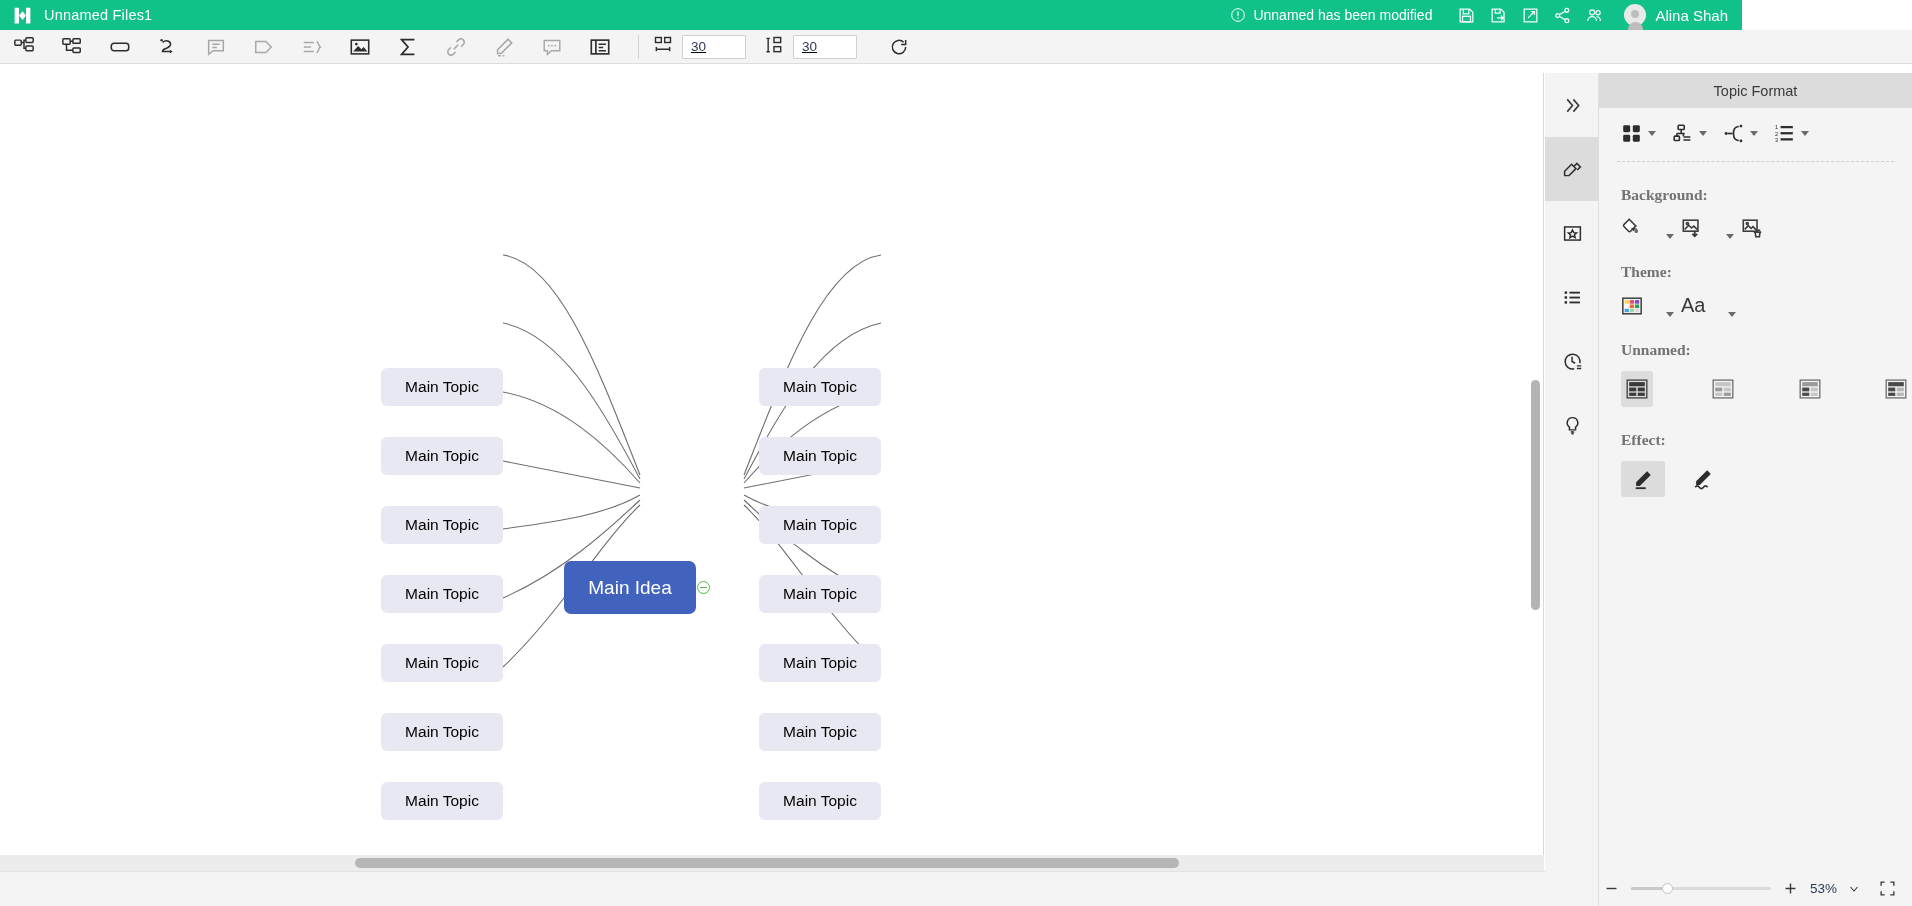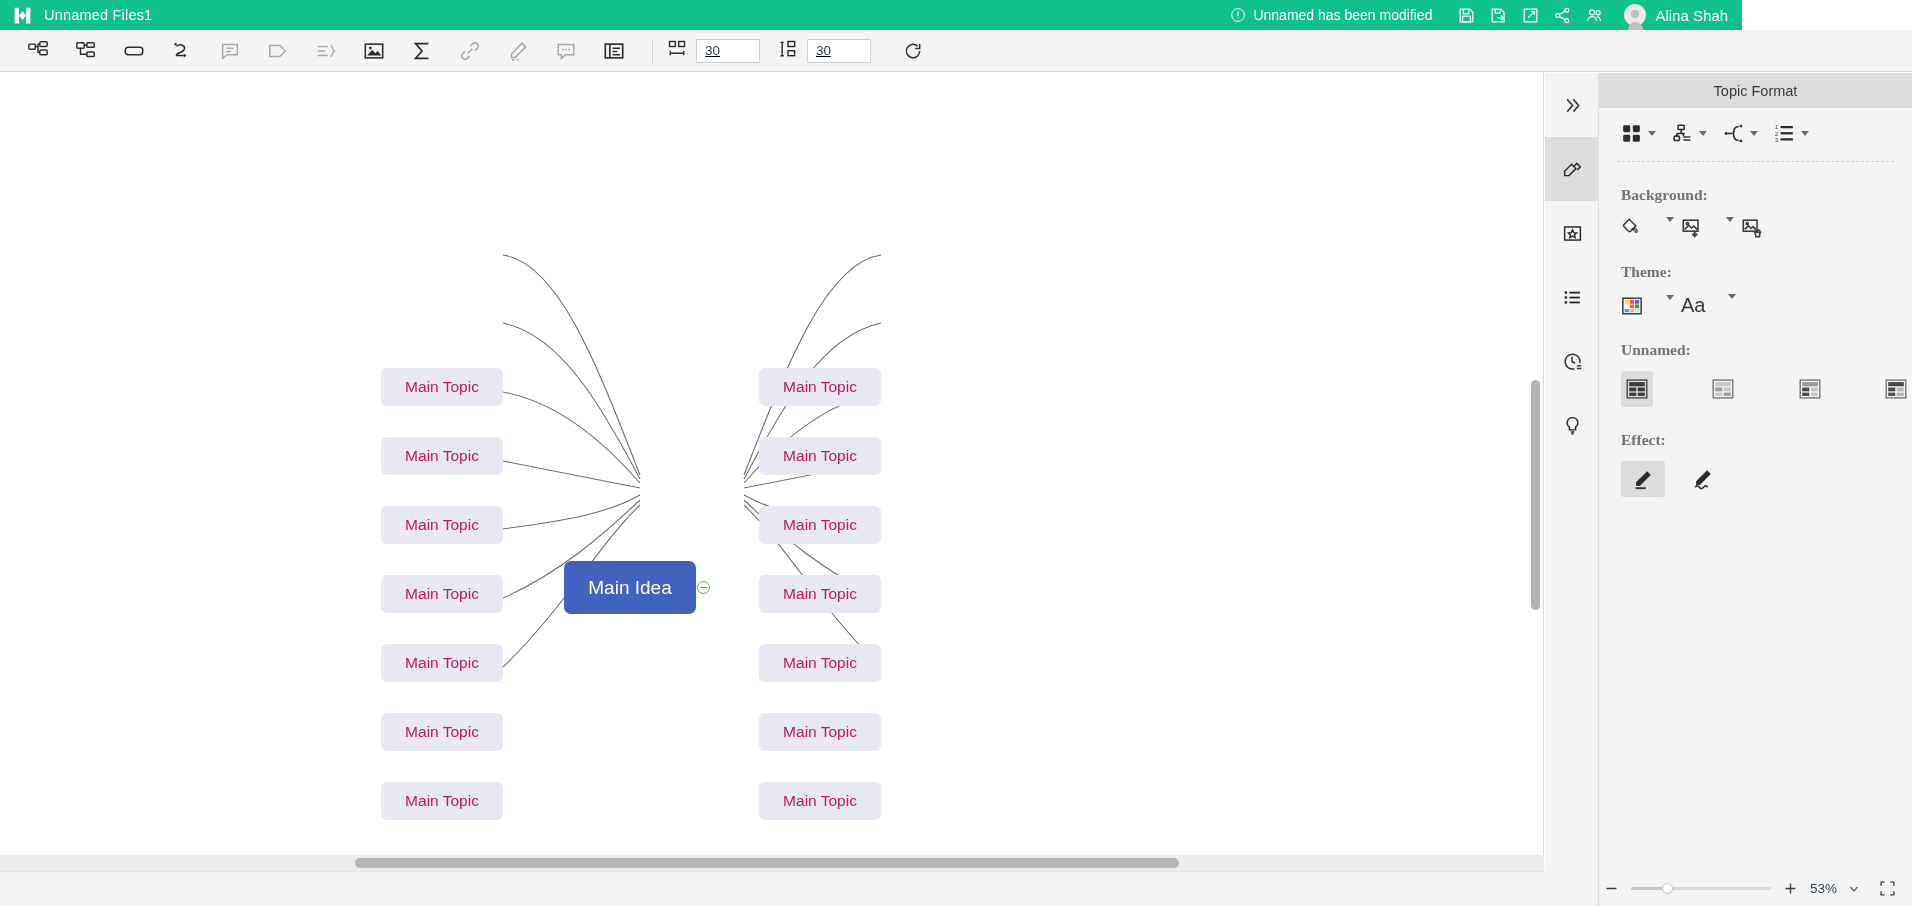--- a/index.html
+++ b/index.html
@@ -25,44 +25,44 @@
   .avatar {
     width: 22px; height: 22px; border-radius: 50%; background: #e9e9e9;
     margin-left: 14px; margin-right: 9px; display:flex; align-items:flex-end; justify-content:center; overflow:hidden;
   }
   .avatar .head { width:8px;height:8px;border-radius:50%;background:#bdbdbd; position:relative; top:-8px;}
   .avatar .body { width:15px;height:8px;border-radius:8px 8px 0 0;background:#bdbdbd; position:absolute; bottom:0;}
   .username { color:#fff; font-size: 15px; }
 
   
   .toolbar {
-    position:absolute; left:0; top:30px; width:1912px; height:42px;
+    position:absolute; left:0; top:30px; width:1912px; height:34px;
     background:#f4f4f4; border-bottom:1px solid #dcdcdc;
-    display:flex; align-items:center; padding-left:14px;text-decoration:underline;
+    display:flex; align-items:center; padding-left:0;text-decoration:underline;
   }
   .tool { width:48px; height:42px; display:flex; align-items:center; justify-content:center; cursor:pointer; }
   .tool.dim { opacity: .38; }
   .tsep { width:1px; height:24px; background:#d3d3d3; margin:0 14px; }
   .spacing-grp { display:flex; align-items:center; gap:9px; margin-right:18px; }
   .num-input {
     width:64px; height:24px; border:1px solid #cfcfcf; background:#fff;
     font-size:13.5px; color:#2b3a55; padding-left:8px; font-family:"Liberation Sans",sans-serif;
     border-radius:1px; outline:none;
   }
 
   
   .canvas-wrap {
     position:absolute; left:0; top:73px; width:1544px; height:782px;
     background:#ffffff; border-right:1px solid #d8d8d8; overflow:hidden;
   }
   .canvas { position:absolute; left:0; top:0; width:1544px; height:782px; }
   .node {
     position:absolute; background:#e8e8f2; border-radius:6px;
     display:flex; align-items:center; justify-content:center;
-    font-size:15.5px; color:#be185d; width:122px; height:38px;
+    font-size:15.5px; color:#000000; width:122px; height:38px;
     cursor:pointer; user-select:none;
   }
   .node-center {
     position:absolute; background:#4162bd; border-radius:7px;
     display:flex; align-items:center; justify-content:center;
     font-size:19px; color:#ffffff; width:132px; height:53px; cursor:pointer; user-select:none;
   }
   .collapse-dot {
     position:absolute; width:13px; height:13px; border-radius:50%;
     border:1.4px solid #5db54b; background:#fff; display:flex; align-items:center; justify-content:center;
@@ -88,21 +88,21 @@
   .panel-hd {
     height:35px; background:#dcdcdc; display:flex; align-items:center; justify-content:center;
     font-size:14.5px; color:#3a3a3a;text-align:right;
   }
   .fmt-row { display:flex; align-items:center; padding:15px 14px 0 22px; gap:16px; }
   .fmt-item { display:flex; align-items:center; gap:6px; cursor:pointer; }
   .caret { width:0;height:0;border-left:4px solid transparent;border-right:4px solid transparent;border-top:5px solid #6a6a6a; }
   .hr-dash { margin:17px 18px 0 18px; border-top:1px dashed #cfcfcf; }
   .sect-label { font-family:"Liberation Serif", serif; font-weight:bold; font-size:15.5px; color:#737373; padding:24px 0 0 22px; }
   .icon-row { display:flex; align-items:center; padding:13px 0 0 22px; }
-  .icon-cell { display:flex; align-items:flex-start; gap:23px; width:60px; cursor:pointer; }
+  .icon-cell { display:flex; align-items:flex-end; gap:23px; width:60px; cursor:pointer; }
   .swatch-row { display:flex; padding:12px 0 0 22px; gap:54px; }
   .swatch { width:44px;height:36px;display:flex;align-items:center;justify-content:center;border-radius:3px;cursor:pointer;}
   .swatch.sel { background:#dcdcdc; }
   .eff-row { display:flex; padding:12px 0 0 22px; gap:16px; }
   .eff { width:44px;height:36px;display:flex;align-items:center;justify-content:center;border-radius:3px;cursor:pointer;}
   .eff.sel { background:#dcdcdc; }
 
   
   .statusbar {
     position:absolute; left:0; top:871px; width:1545px; height:35px;

